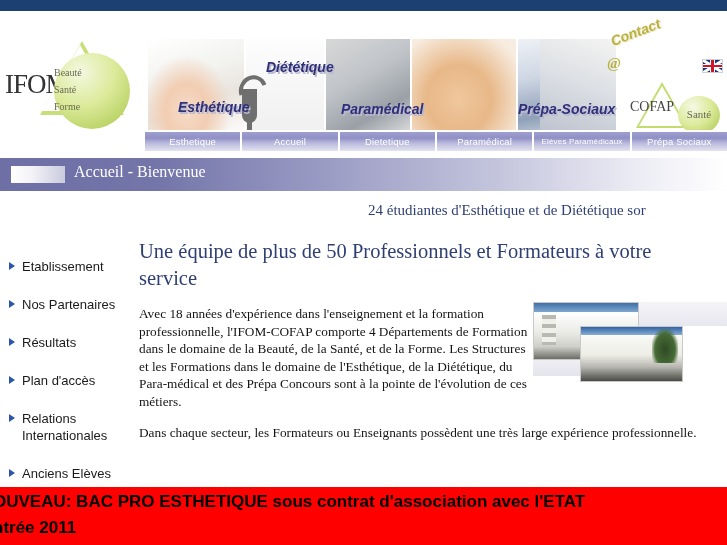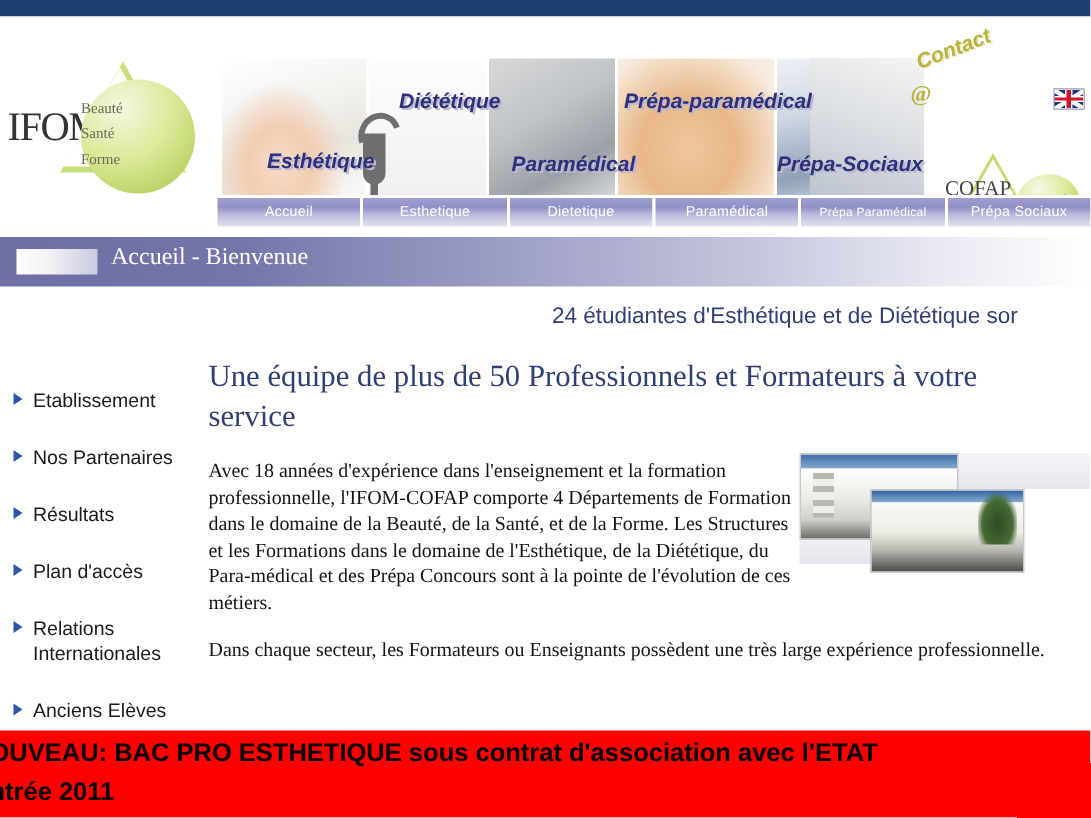--- a/index.html
+++ b/index.html
@@ -113,21 +113,21 @@
     background:#15317e;overflow:hidden;border:1px solid #cfcfcf;
   }
   .ukflag i{position:absolute;display:block;background:#fff;}
   .ukflag .d1{left:-3px;top:5px;width:26px;height:3px;transform:rotate(32deg);}
   .ukflag .d2{left:-3px;top:5px;width:26px;height:3px;transform:rotate(-32deg);}
   .ukflag .v{left:7px;top:0;width:5px;height:12px;}
   .ukflag .h{left:0;top:4px;width:19px;height:4px;}
   .ukflag .r1{left:8px;top:0;width:3px;height:12px;background:#cf142b;}
   .ukflag .r2{left:0;top:5px;width:19px;height:2px;background:#cf142b;}
   
-  .logo-cofap{position:absolute;left:630px;top:91px;width:92px;height:52px;}
+  .logo-cofap{position:absolute;left:630px;top:71px;width:92px;height:52px;}
   .logo-cofap .tri{
     position:absolute;left:6px;top:0;width:0;height:0;
     border-left:26px solid transparent;border-right:26px solid transparent;
     border-bottom:46px solid #c3dc6e;
   }
   .logo-cofap .tri2{
     position:absolute;left:9px;top:4px;width:0;height:0;
     border-left:23px solid transparent;border-right:23px solid transparent;
     border-bottom:40px solid #ffffff;
   }
@@ -171,21 +171,21 @@
   .titlebar .tbtext{
     position:absolute;left:74px;top:5px;
     font-family:"Liberation Serif", serif;font-size:16px;color:#ffffff;
   }
   
   .marquee{
     position:absolute;left:0;top:202px;width:727px;height:22px;overflow:hidden;
   }
   .marquee span{
     position:absolute;left:368px;top:0;white-space:nowrap;
-    font-family:Liberation Sans, sans-serif;font-size:15px;color:#2f3f73;
+    font-family:Liberation Serif, serif;font-size:15px;color:#2f3f73;
   }
   
   .sidebar{
     position:absolute;left:0;top:222px;width:140px;height:260px;margin-top:36px;
   }
   .side-item{
     position:relative;padding:0 4px 0 22px;margin-bottom:21px;
     font-size:13px;color:#1a1a1a;line-height:17px;cursor:pointer;
   }
   .side-item .bullet{
@@ -287,21 +287,20 @@
 
   <div class="caduceus">
     <div class="snake"></div>
     <div class="cup"></div>
     <div class="stem"></div>
   </div>
 
   <div class="wa wa-esth">Esthétique</div>
   <div class="wa wa-diet">Diététique</div>
   <div class="wa wa-para">Paramédical</div>
-  <div class="wa wa-prepapara">Prépa-paramédical</div>
   <div class="wa wa-preposoc">Prépa-Sociaux</div>
 
   <div class="at-sign">@</div>
   <div class="wa wa-contact">Contact</div>
 
   <div class="ukflag">
     <i class="d1"></i>
       <i class="d2"></i>
       <i class="h"></i>
       <i class="v"></i>
@@ -313,25 +312,25 @@
     <div class="tri"></div>
     <div class="tri2"></div>
     <div class="txt">COFAP</div>
     <div class="circ">
       <span>Santé</span>
     </div>
   </div>
 </div>
 
 <div class="navbar">
+  <div class="navitem">Esthetique</div>
   <div class="navitem">Accueil</div>
-  <div class="navitem">Esthetique</div>
   <div class="navitem">Dietetique</div>
   <div class="navitem">Paramédical</div>
-  <div class="navitem small">Prépa Paramédical</div>
+  <div class="navitem small">Elèves Paramédicaux</div>
   <div class="navitem">Prépa Sociaux</div>
 </div>
 
 <div class="titlebar">
   <div class="swatch"></div>
   <div class="tbtext">Accueil - Bienvenue</div>
 </div>
 
 <div class="marquee">
   <span>24 étudiantes d'Esthétique et de Diététique sor</span>

